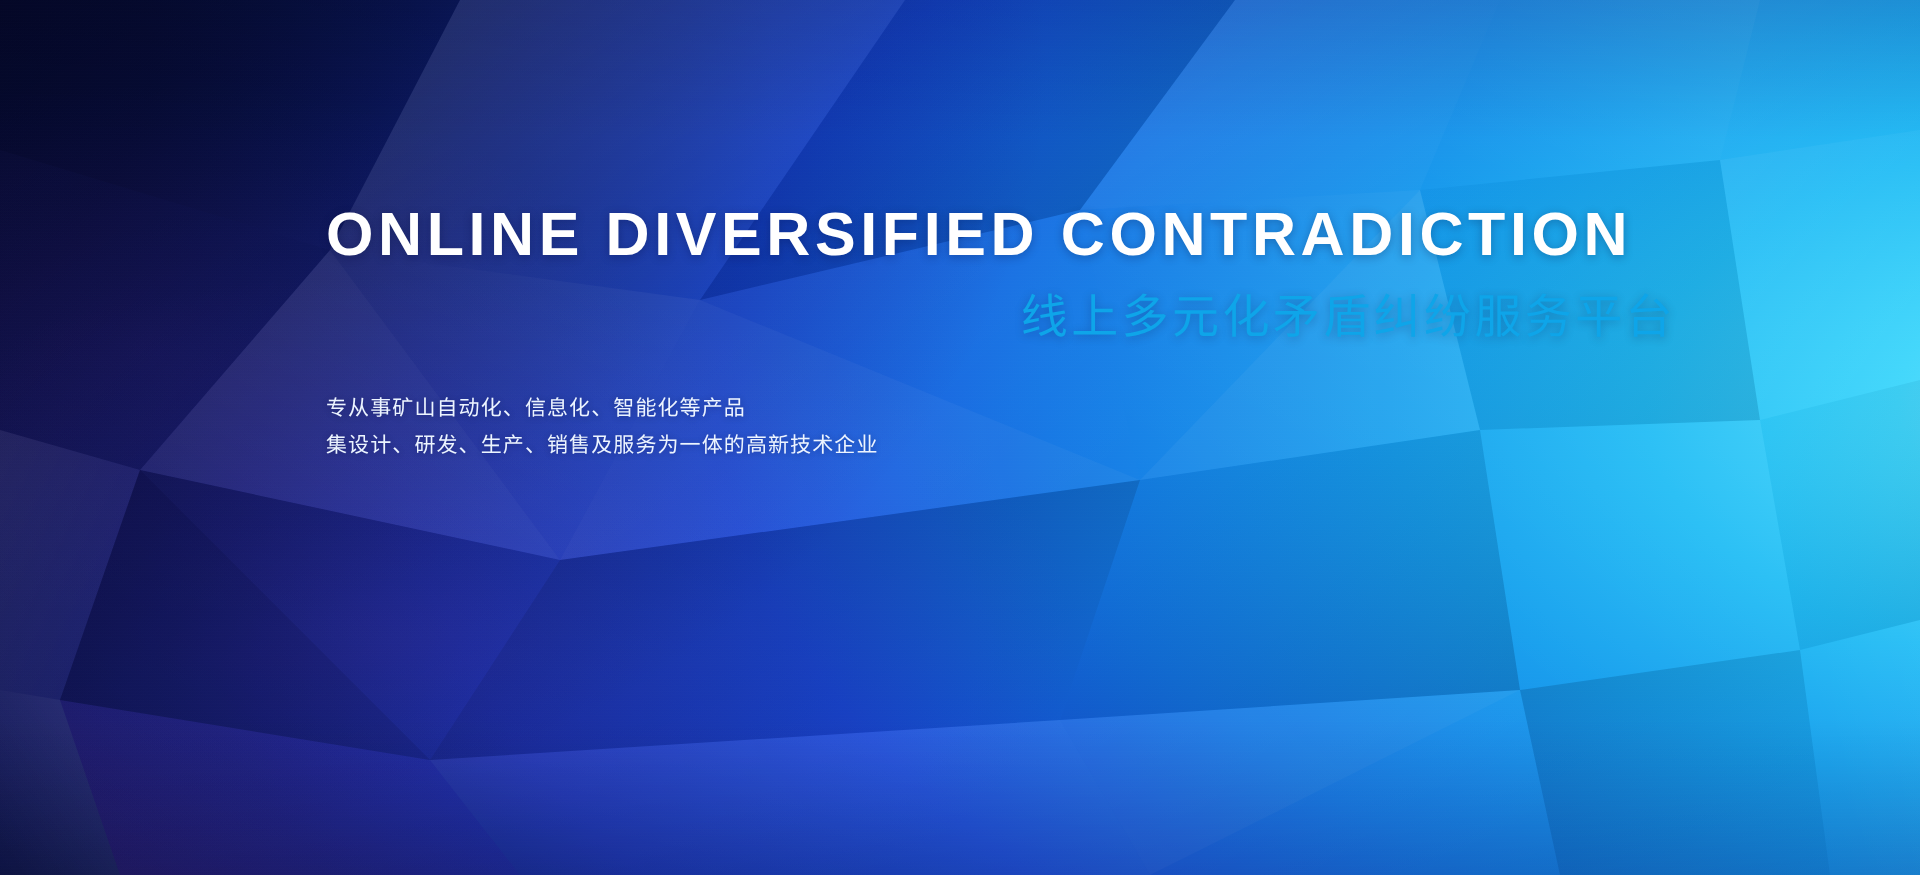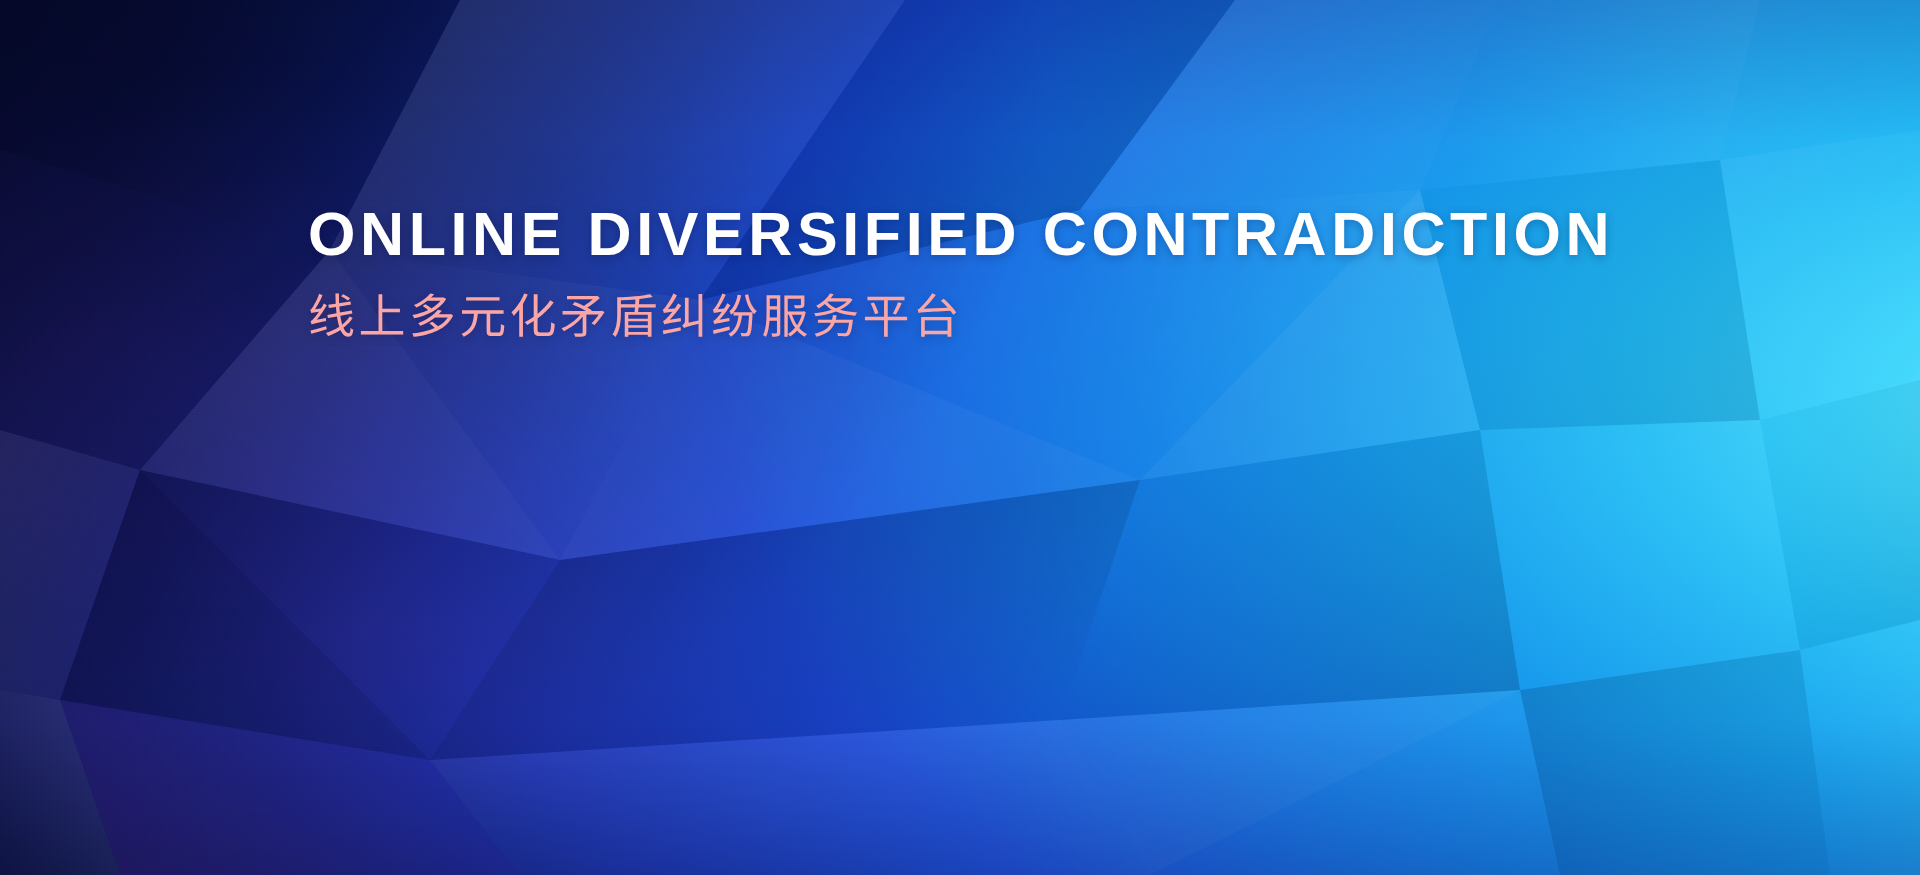--- a/index.html
+++ b/index.html
@@ -54,46 +54,47 @@
     inset: 0;
     opacity: 0.05;
     background-image:
       repeating-linear-gradient(0deg, rgba(255,255,255,0.10) 0 1px, rgba(0,0,0,0) 1px 3px);
     pointer-events: none;
   }
 
   
   .content {
     position: absolute;
-    left: 308px;
+    left: 326px;
     top: 204px;
     width: 1350px;
     z-index: 6;
   }
 
   .headline {
     margin: 0;
     color: #ffffff;
     font-size: 61px;
     line-height: 60px;
     font-weight: 700;
     letter-spacing: 4.6px;
     text-shadow: 0 2px 10px rgba(2,10,50,0.28);
   }
   .headline .hl-line { display: block; white-space: nowrap; }
 
   .subtitle {
     margin: 25px 0 8px 0;
-    color: #fca5a5;
+    color: #0ea5e9;
     font-size: 47px;
     line-height: 56px;
     font-weight: 400;
     letter-spacing: 3.4px;
     white-space: nowrap;
     text-shadow: 0 2px 10px rgba(2,10,50,0.25);
+    text-align: right;
   }
 
   .tagline {
     margin: 44px 0 0 0;
     color: #ecf4ff;
     font-size: 21px;
     line-height: 37px;
     font-weight: 400;
     letter-spacing: 1.1px;
     text-shadow: 0 1px 6px rgba(2,10,50,0.3);
@@ -174,15 +175,19 @@
   <div class="bg-vignette"></div>
 
   <div class="content">
 
     <h1 class="headline">
       <span class="hl-line">ONLINE DIVERSIFIED CONTRADICTION</span>
     </h1>
 
     <h2 class="subtitle">线上多元化矛盾纠纷服务平台</h2>
 
+    <p class="tagline">
+      <span class="tag-line">专从事矿山自动化、信息化、智能化等产品</span>
+      <span class="tag-line">集设计、研发、生产、销售及服务为一体的高新技术企业</span>
+    </p>
 
   </div>
 </div>
 
 </body></html>

